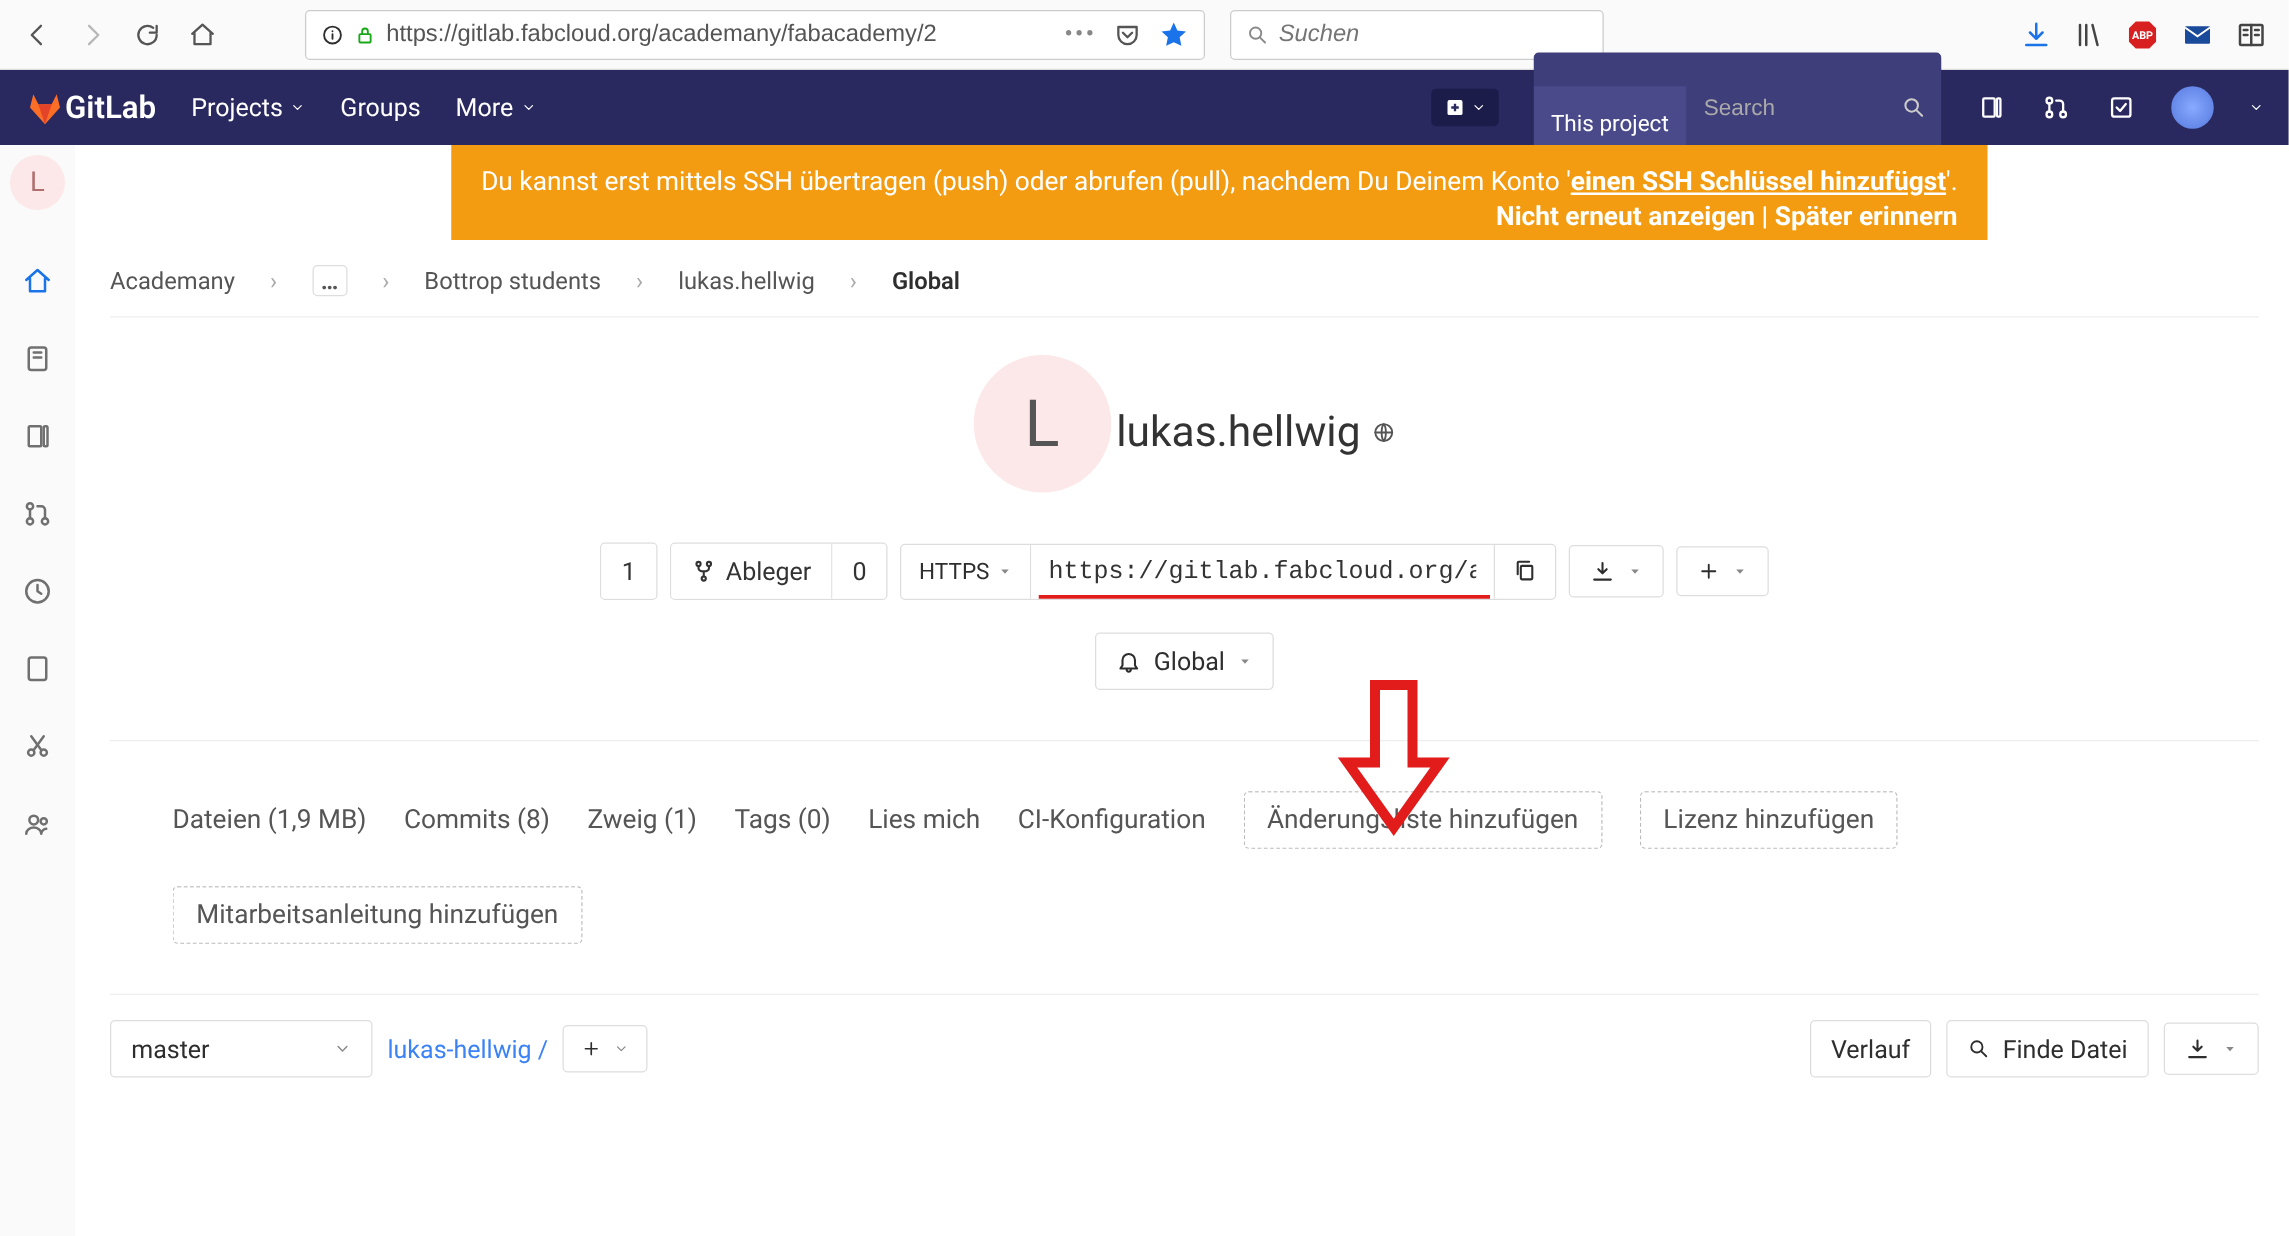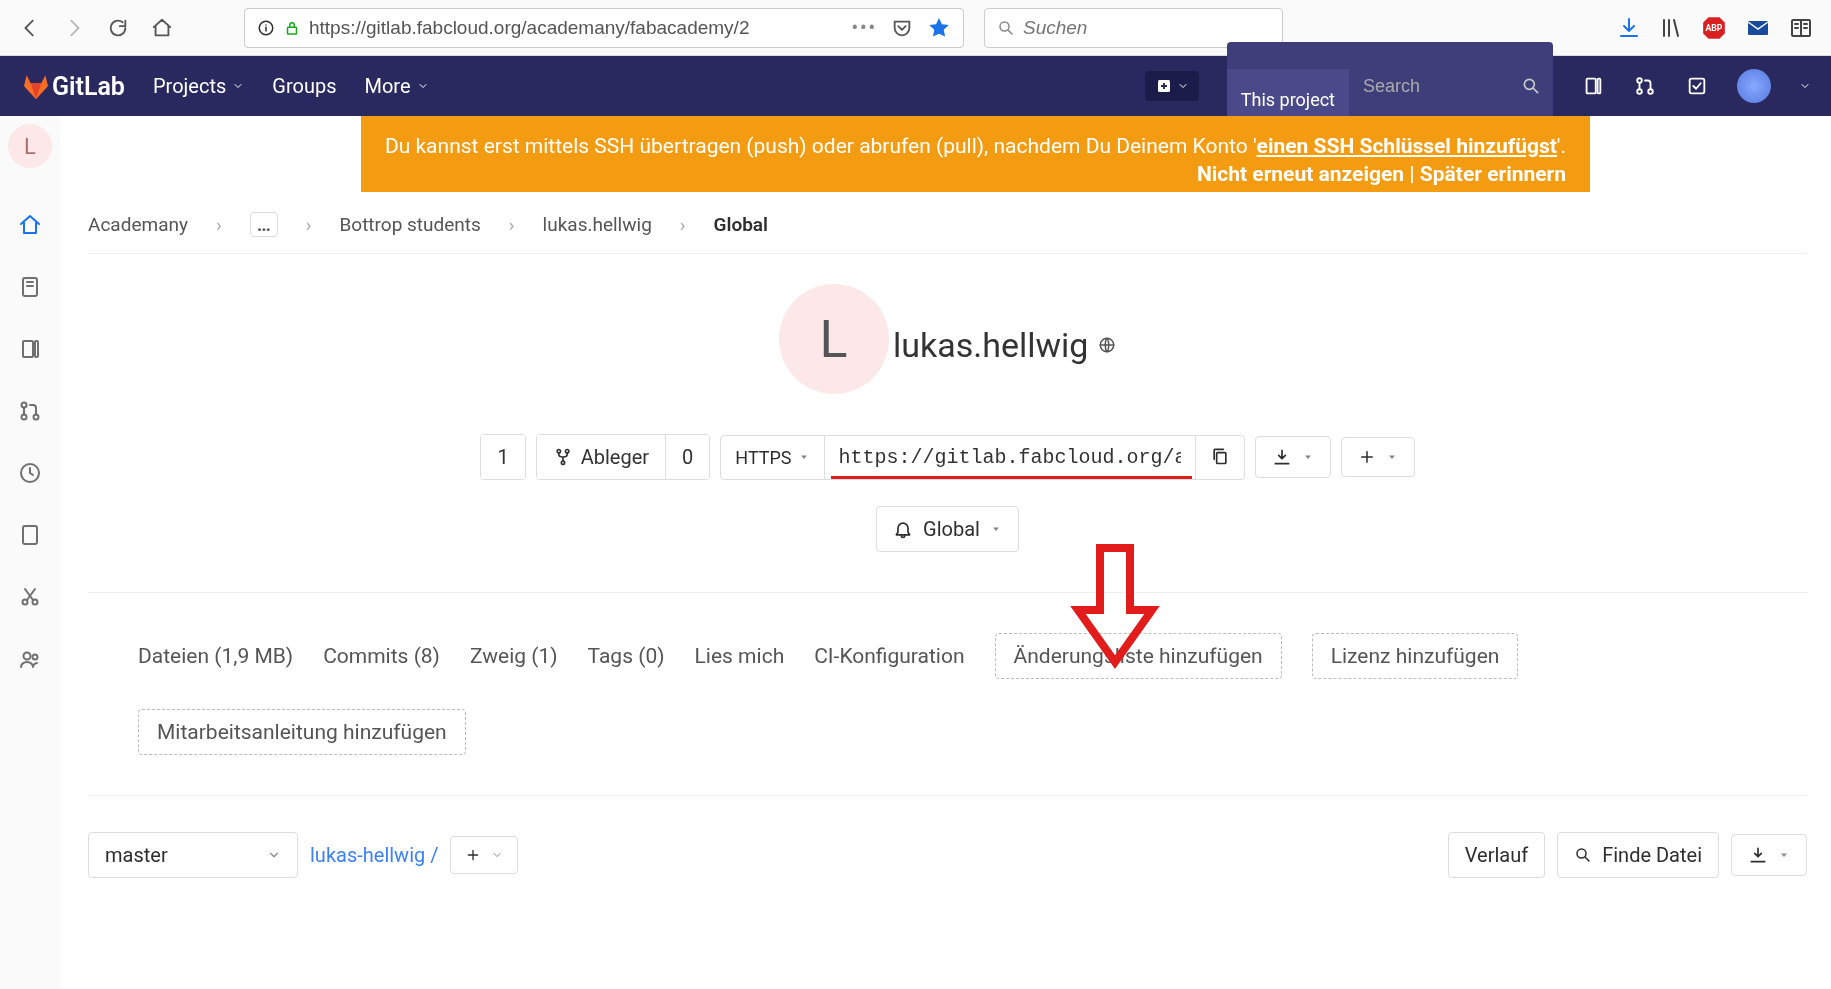--- a/index.html
+++ b/index.html
@@ -71,21 +71,21 @@
     .single-btn { border: 1px solid #ddd; border-radius: 4px; padding: 10px 16px; display: inline-flex; align-items: center; gap: 10px; cursor: pointer; font-size: 20px; }
 
     .global-row { text-align: center; margin-top: 26px; }
 
     
     .stats-row { display: flex; flex-wrap: wrap; align-items: center; gap: 30px; padding: 40px 50px 20px 50px; font-size: 21px; color: #555; border-top: 1px solid #eee; margin-top: 40px;}
     .stats-row .stat { cursor: pointer; }
     .dashed-btn { border: 1px dashed #bbb; border-radius: 4px; padding: 10px 18px; cursor: pointer; }
 
     
-    .file-row { display: flex; align-items: center; gap: 12px; padding: 36px 0 0 0; border-top: 1px solid #eee; margin-top: 20px;}
+    .file-row { display: flex; align-items: center; gap: 12px; padding: 20px 0 0 0; border-top: 1px solid #eee; margin-top: 20px;}
     .dropdown-btn { border: 1px solid #ddd; border-radius: 4px; padding: 10px 16px; display: inline-flex; align-items: center; gap: 50px; font-size: 20px; cursor: pointer; min-width: 210px; justify-content: space-between;}
     .path-label { font-size: 20px; color: #3b82f6; }
     .file-row .spacer { flex: 1; }
 
     svg { display: block; }
     .icon-stroke { fill: none; stroke: currentColor; stroke-width: 2; stroke-linecap: round; stroke-linejoin: round; }
   </style>
 </head>
 <body>
 

